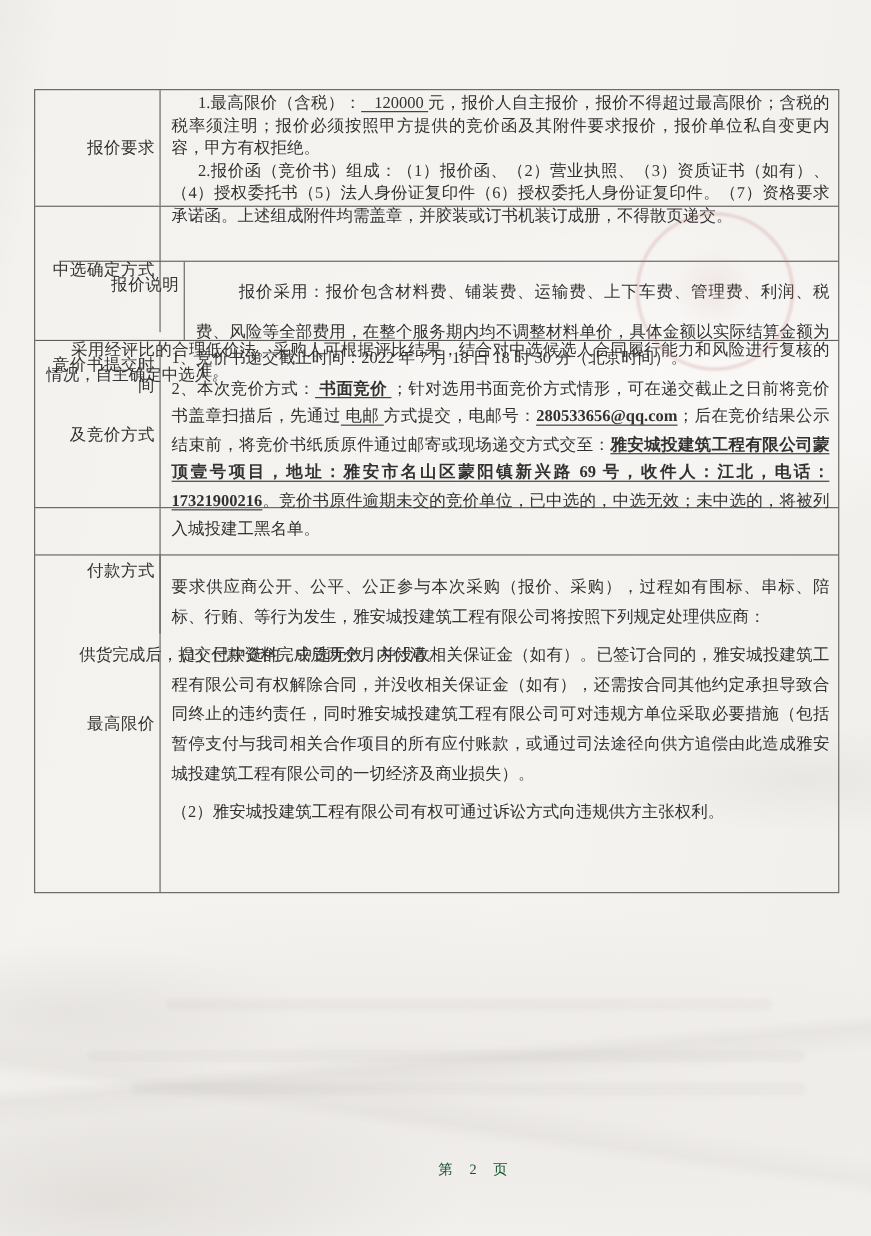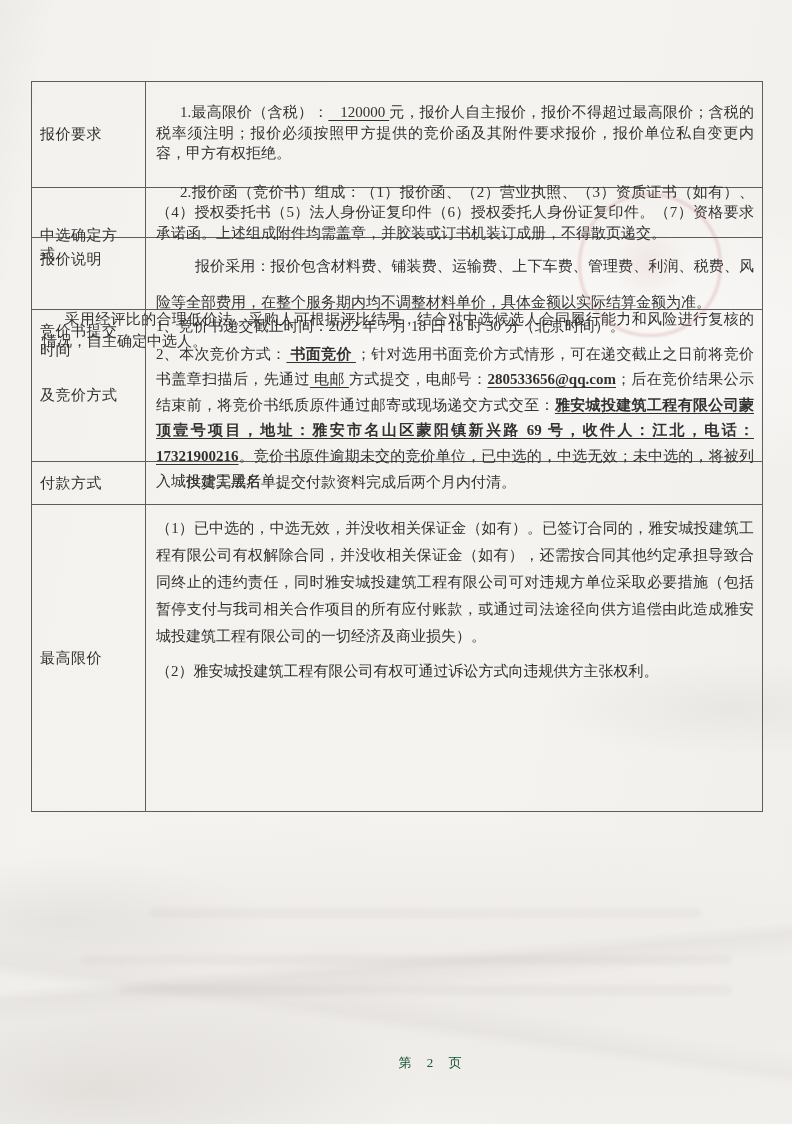--- a/index.html
+++ b/index.html
@@ -30,34 +30,34 @@
 
   .doc-table{
     position:absolute;left:31px;top:81px;width:732px;
     border:1px solid #5f5d5a;box-sizing:border-box;
     background:transparent;
   }
   .t-row{display:flex;box-sizing:border-box;}
   .t-row + .t-row{border-top:1px solid #5f5d5a;}
   .t-label{
     width:114px;flex:0 0 114px;border-right:1px solid #5f5d5a;box-sizing:border-box;
-    padding:6px 16px 6px 8px;font-size:15px;letter-spacing:.5px;
-    display:flex;flex-direction:column;justify-content:center;
+    padding:6px 4px 6px 8px;font-size:15px;letter-spacing:.5px;
+    display:flex;flex-direction:column;justify-content:center;text-align:right;
   }
   .t-label.top{justify-content:flex-start;padding-top:12px;}
   .t-label .lbl-line{display:block;}
   .t-label .lbl-gap{height:26px;}
   .t-content{
     flex:1;box-sizing:border-box;padding:2px 8px 2px 10px;
     font-size:15px;text-align:justify;
   }
-  .row1{height:105px;} .row2{height:50px;flex-direction:column;} .row3{height:72px;}
-  .row4{height:152px;} .row5{height:43px;} .row6{height:307px;}
+  .row1{height:105px;} .row2{height:50px;flex-direction:column;} .row3{height:72px;margin-left:22px;}
+  .row4{height:152px;} .row5{height:43px;flex-direction:column;} .row6{height:307px;}
 
-  .row1 .t-content p{margin:18px 0;line-height:20.5px;text-indent:1.6em;}
+  .row1 .t-content p{margin:0 0;line-height:20.5px;text-indent:1.6em;}
   .row2 .t-content p{margin:4px 0 0;line-height:22px;text-indent:1.5em;}
   .row3 .t-content p{margin:8px 0 0;line-height:36px;text-indent:2.6em;}
   .row4 .t-content p{margin:2px 0;line-height:25.5px;}
   .row5 .t-content p{margin:7px 0 0;line-height:22px;text-indent:2em;}
   .row6 .t-content p{margin:8px 0 0;line-height:27px;}
   .row6 .t-content p.first{margin-top:14px;}
 
   .u{text-decoration:underline;text-underline-offset:3px;}
   .bu{font-weight:bold;text-decoration:underline;text-underline-offset:3px;}
 
@@ -134,20 +134,21 @@
       <div class="t-content">
         <p>供货完成后，提交付款资料完成后两个月内付清。</p>
       </div>
     </div>
 
     <div class="t-row row6">
       <div class="t-label">
         <span class="lbl-line">最高限价</span>
       </div>
       <div class="t-content">
+        <p class="first">要求供应商公开、公平、公正参与本次采购（报价、采购），过程如有围标、串标、陪标、行贿、等行为发生，雅安城投建筑工程有限公司将按照下列规定处理供应商：</p>
         <p>（1）已中选的，中选无效，并没收相关保证金（如有）。已签订合同的，雅安城投建筑工程有限公司有权解除合同，并没收相关保证金（如有），还需按合同其他约定承担导致合同终止的违约责任，同时雅安城投建筑工程有限公司可对违规方单位采取必要措施（包括暂停支付与我司相关合作项目的所有应付账款，或通过司法途径向供方追偿由此造成雅安城投建筑工程有限公司的一切经济及商业损失）。</p>
         <p>（2）雅安城投建筑工程有限公司有权可通过诉讼方式向违规供方主张权利。</p>
       </div>
     </div>
 
   </div>
 
   <div class="seal"></div>
 
   <div class="footer">第 2 页</div>

